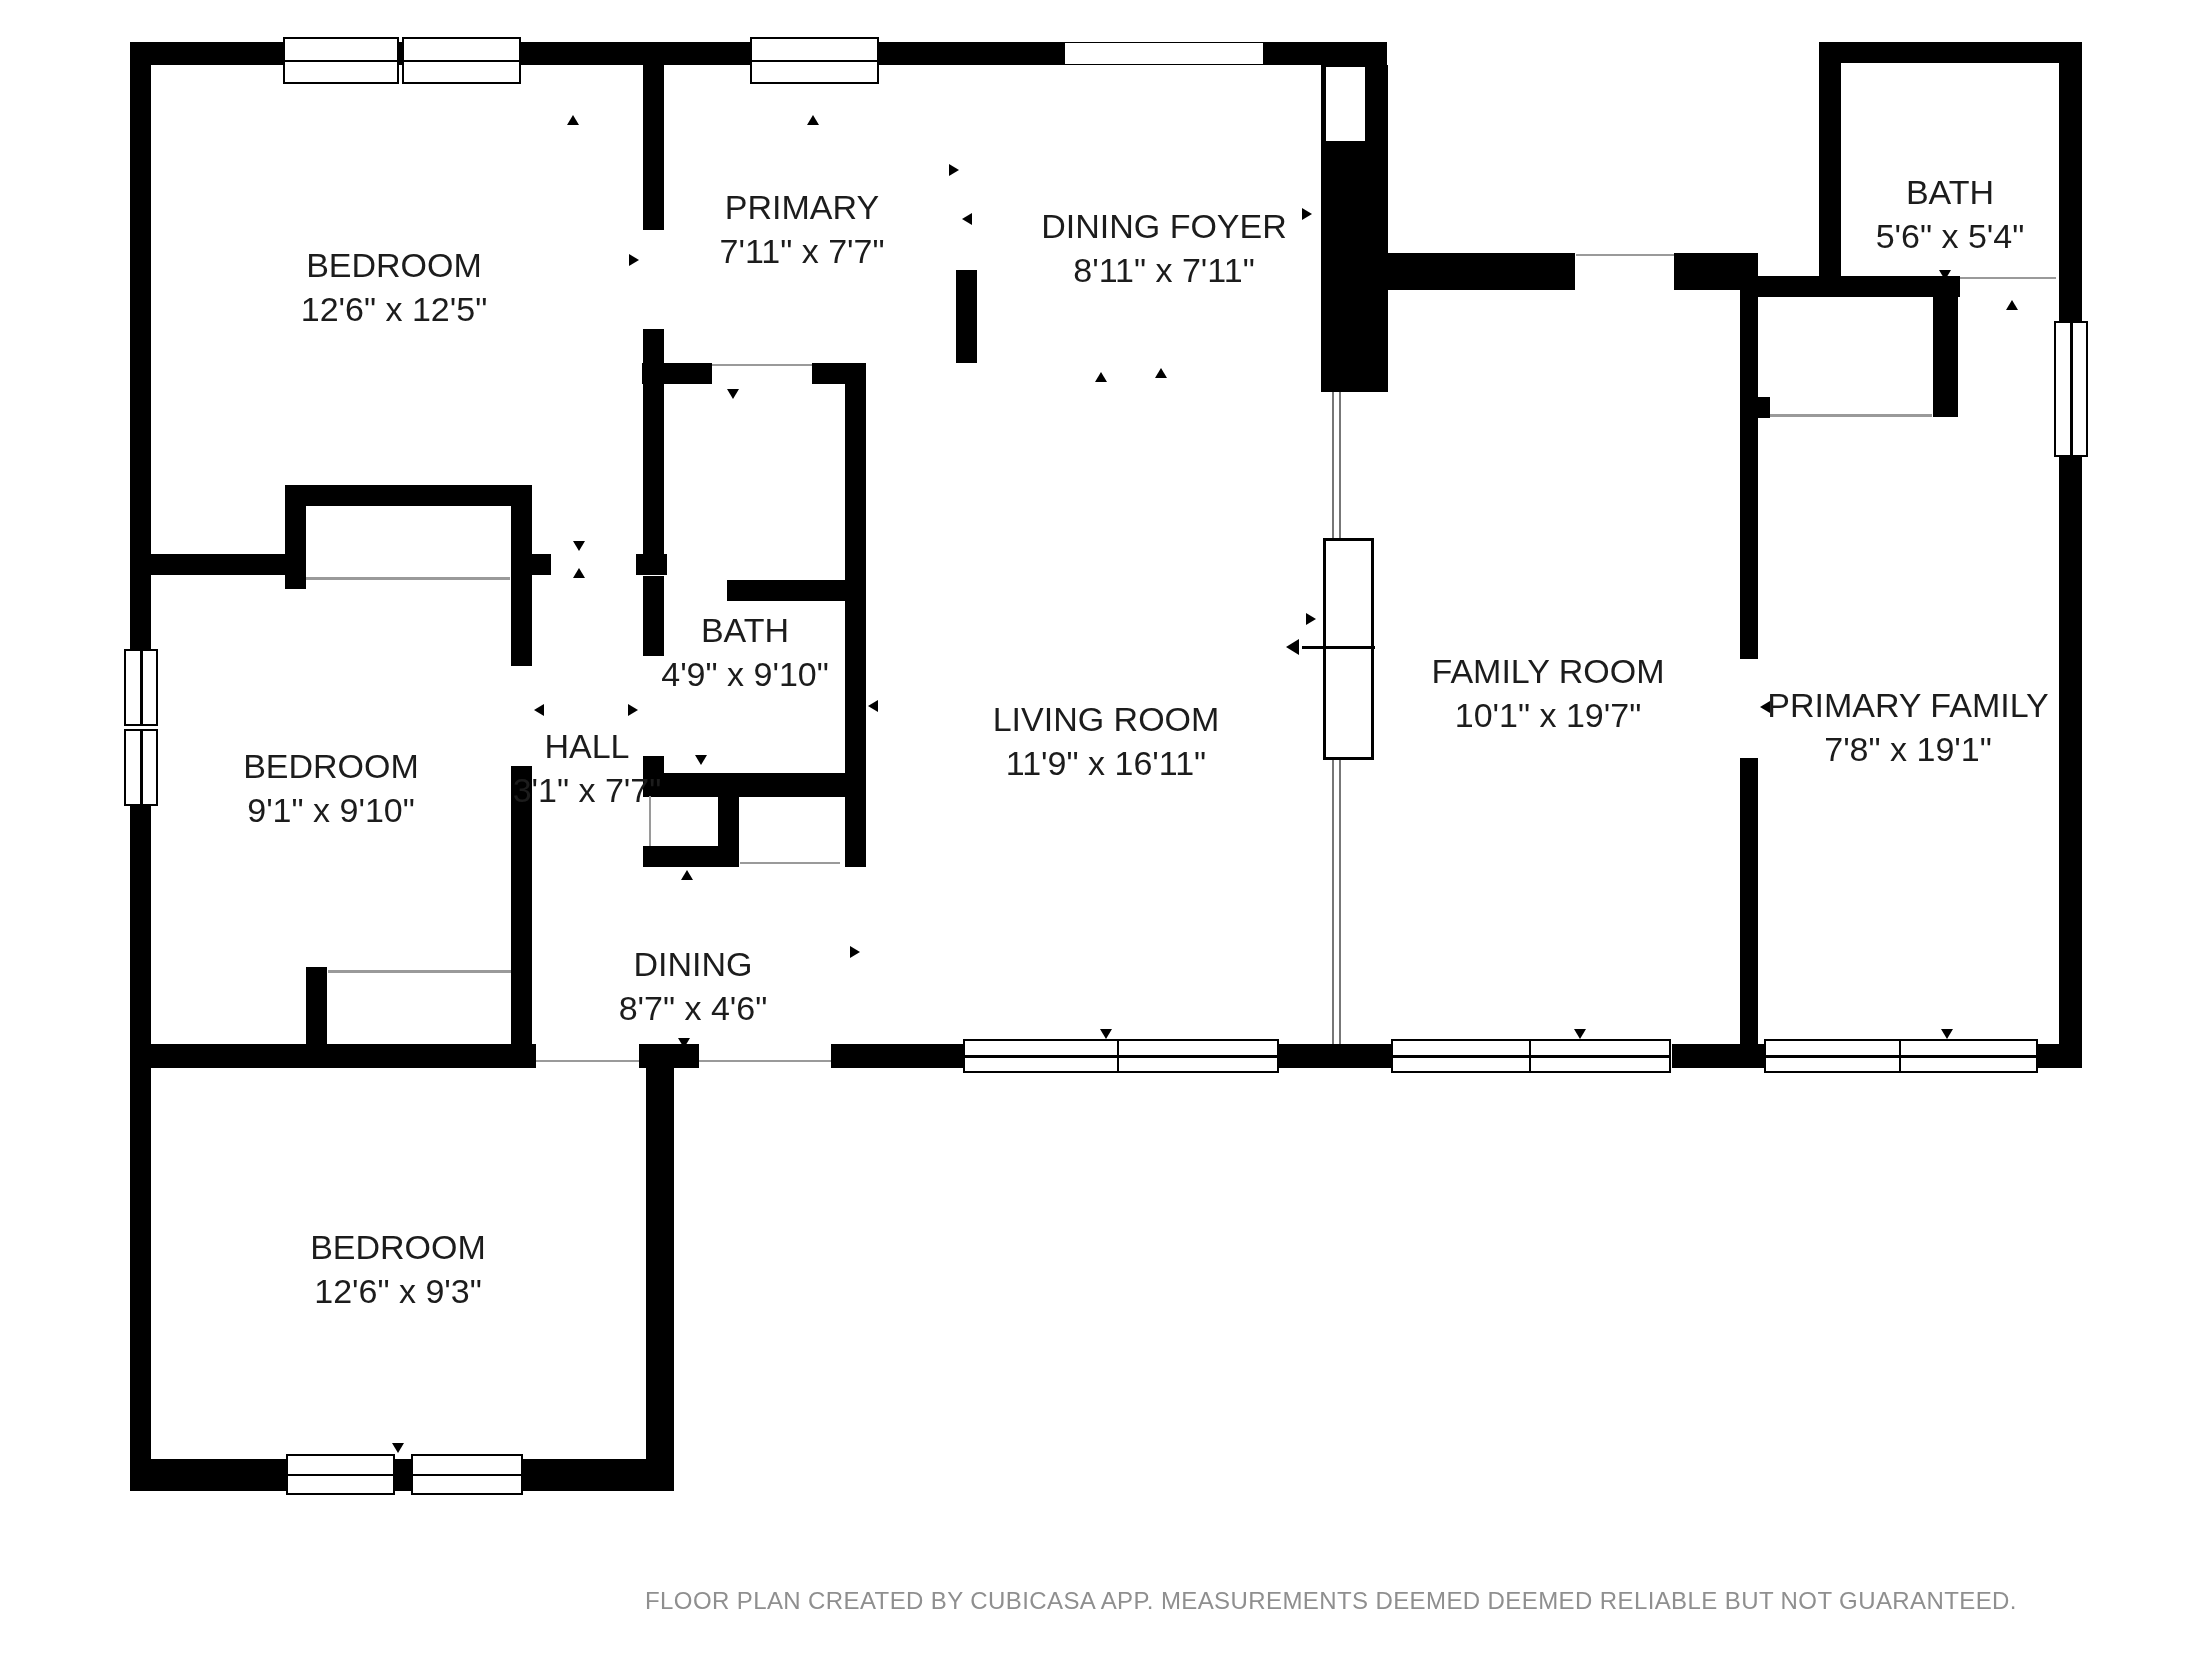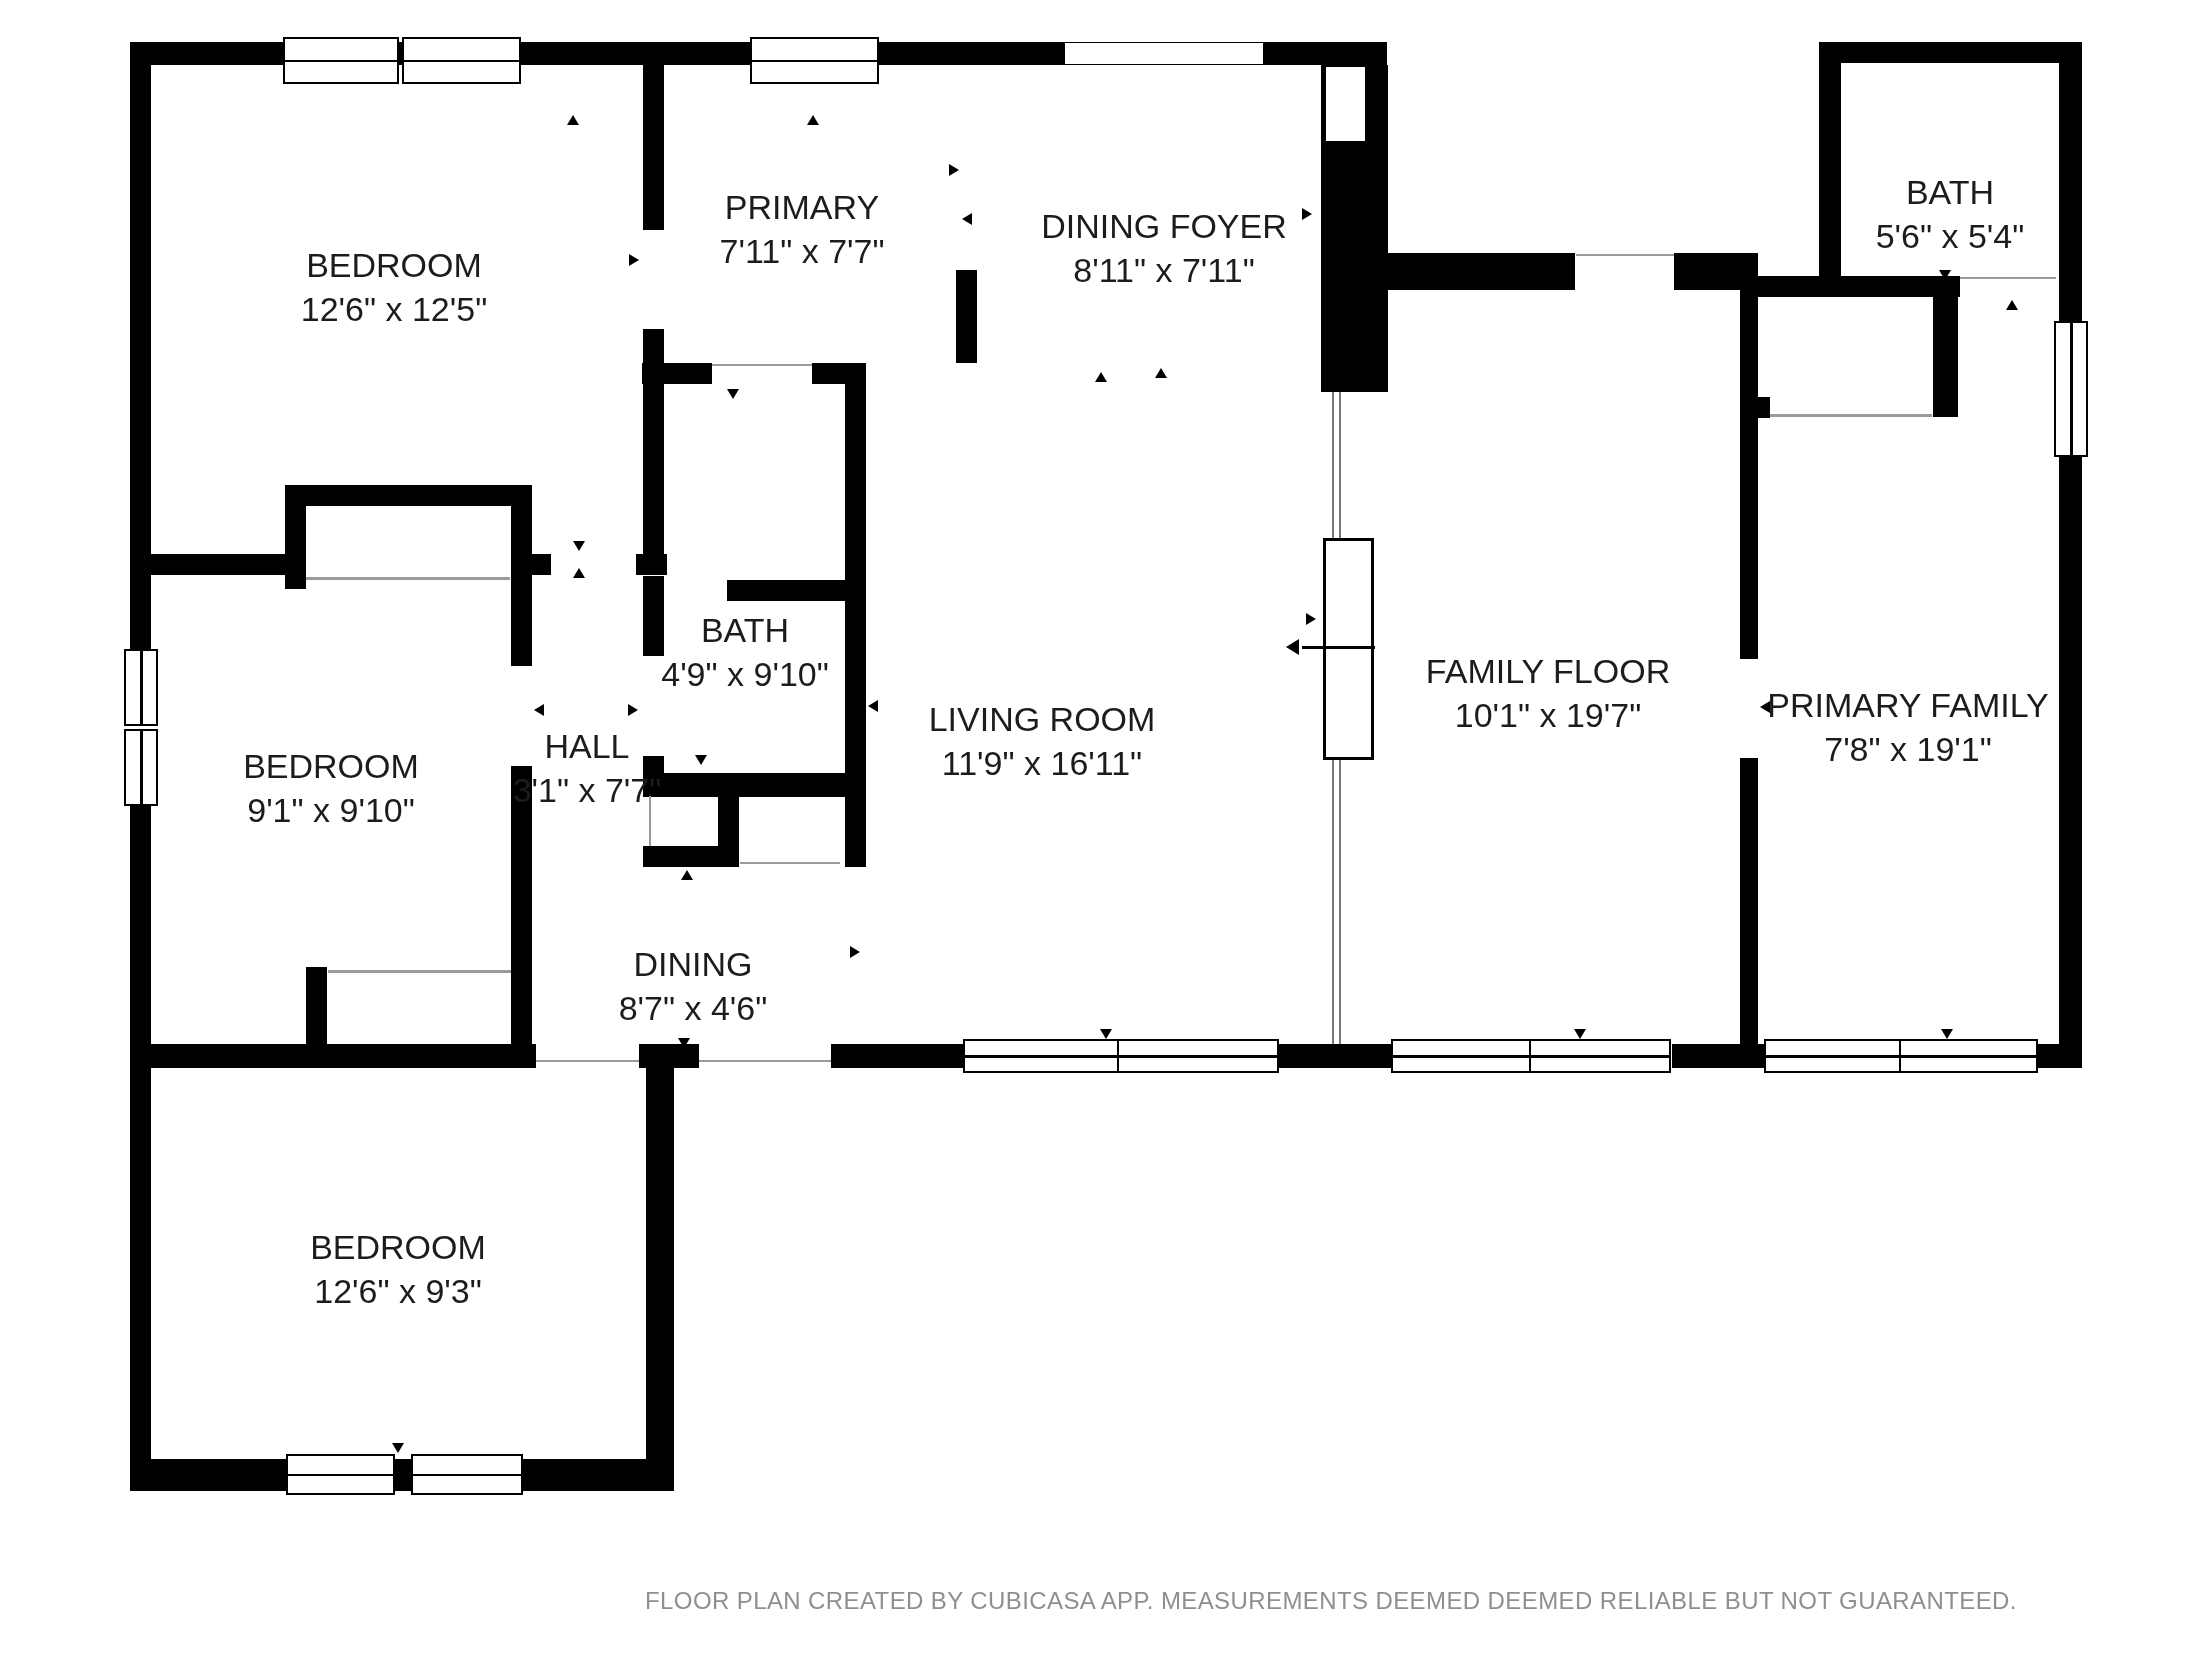--- a/index.html
+++ b/index.html
@@ -209,26 +209,26 @@
     <div class="rdims">9'1" x 9'10"</div>
   </div>
   <div class="room" style="left:587px;top:724px">
     <div class="rname">HALL</div>
     <div class="rdims">3'1" x 7'7"</div>
   </div>
   <div class="room" style="left:745px;top:608px">
     <div class="rname">BATH</div>
     <div class="rdims">4'9" x 9'10"</div>
   </div>
-  <div class="room" style="left:1042px;top:697px">
+  <div class="room" style="left:1106px;top:697px">
     <div class="rname">LIVING ROOM</div>
     <div class="rdims">11'9" x 16'11"</div>
   </div>
   <div class="room" style="left:1548px;top:649px">
-    <div class="rname">FAMILY FLOOR</div>
+    <div class="rname">FAMILY ROOM</div>
     <div class="rdims">10'1" x 19'7"</div>
   </div>
   <div class="room" style="left:1908px;top:683px">
     <div class="rname">PRIMARY FAMILY</div>
     <div class="rdims">7'8" x 19'1"</div>
   </div>
   <div class="room" style="left:693px;top:942px">
     <div class="rname">DINING</div>
     <div class="rdims">8'7" x 4'6"</div>
   </div>

